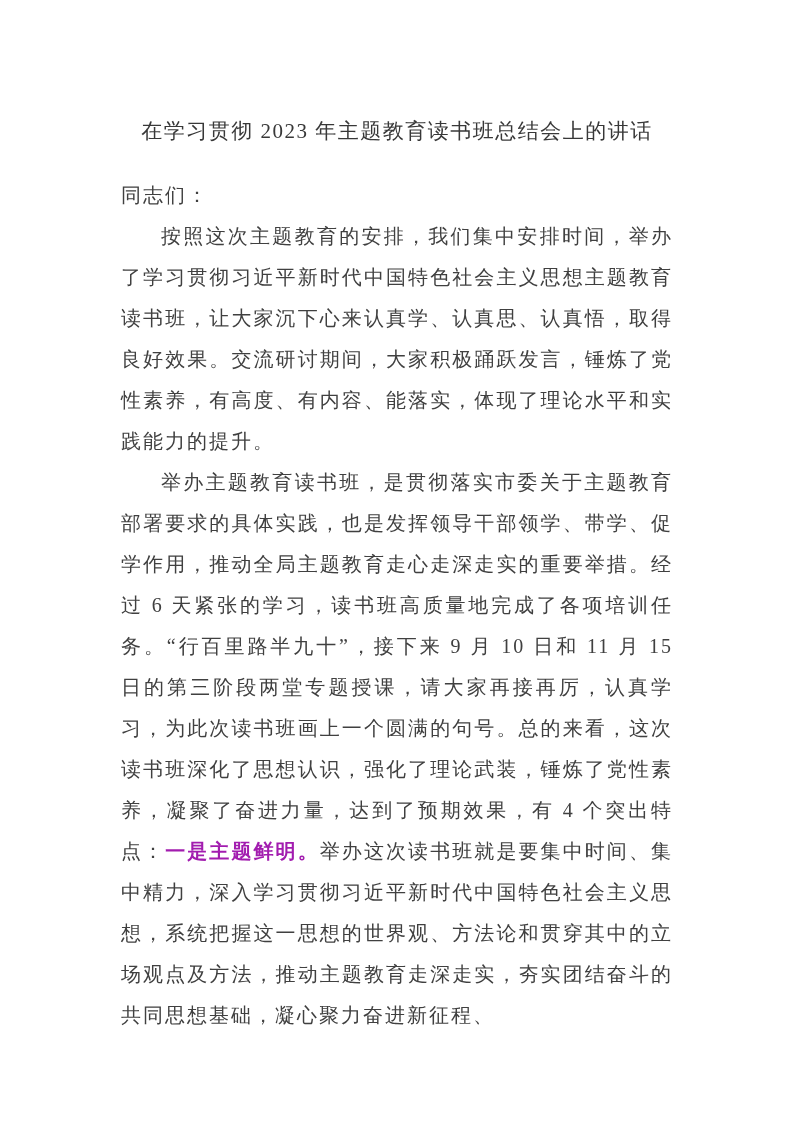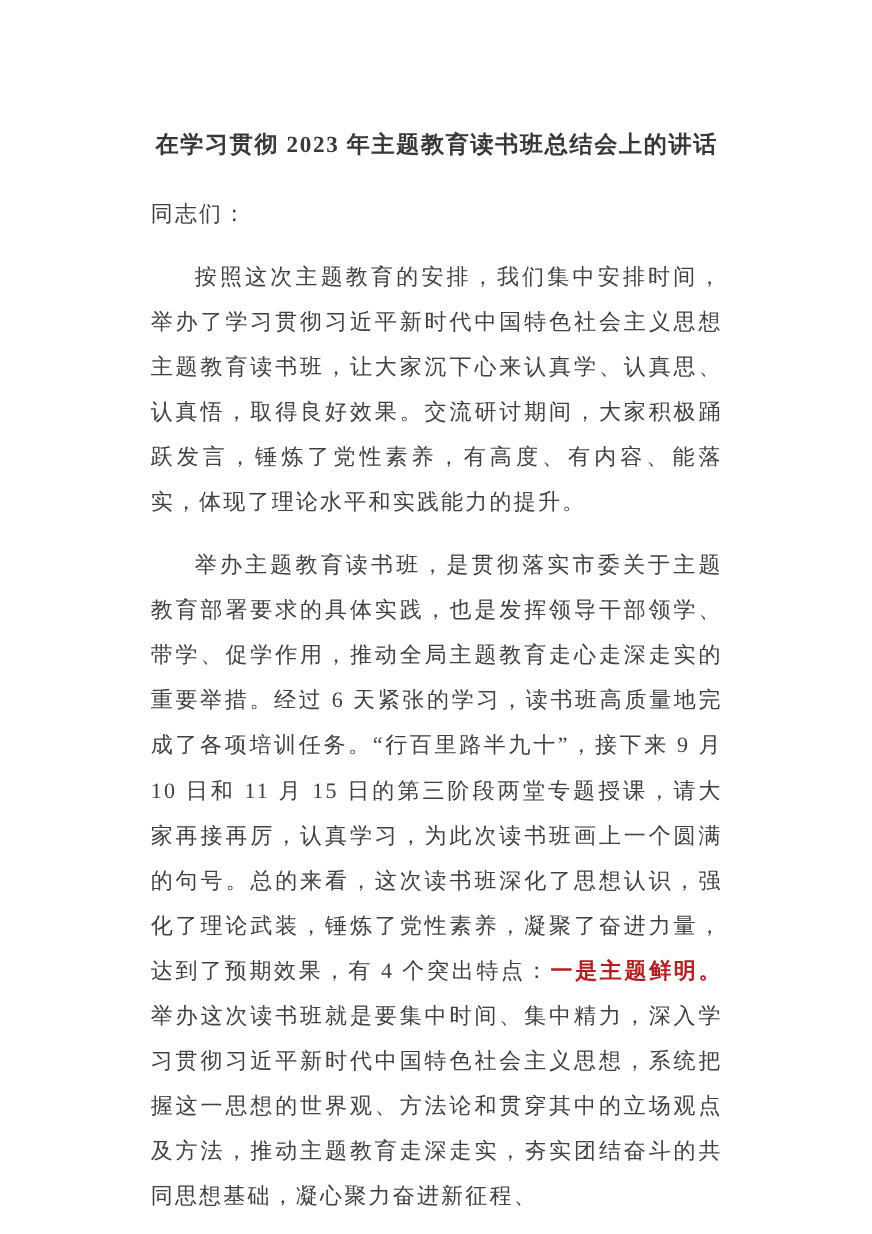--- a/index.html
+++ b/index.html
@@ -14,44 +14,44 @@
     background: #ffffff;
     box-sizing: border-box;
     padding: 110px 120px 0 121px;
     overflow: hidden;
     font-family: "Liberation Serif", "DejaVu Serif", serif;
     color: #3c3c3c;
   }
   .title {
     margin: 0 0 23px 0;
     font-size: 21px;
-    font-weight: bold;
+    font-weight: normal;
     text-align: center;
     letter-spacing: 1.5px;
     line-height: 42px;
     color: #383838;
     white-space: nowrap;
   }
   .body-text p {
-    margin: 16px;
+    margin: 0;
     font-size: 20px;
     line-height: 41px;
     letter-spacing: 2px;
     text-align: justify;
     color: #404040;
   }
   .salutation {
     text-indent: 0;
   }
   .para {
     text-indent: 2em;
   }
   .bold-phrase {
     font-weight: bold;
-    color: #b91c1c;
+    color: #a21caf;
   }
 </style>
 </head>
 <body>
 
 <div class="page">
   <h1 class="title">在学习贯彻 2023 年主题教育读书班总结会上的讲话</h1>
 
   <div class="body-text">
     <p class="salutation">同志们：</p>

